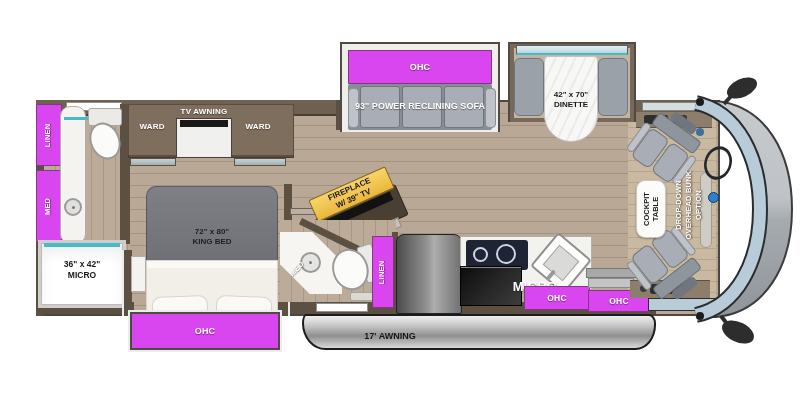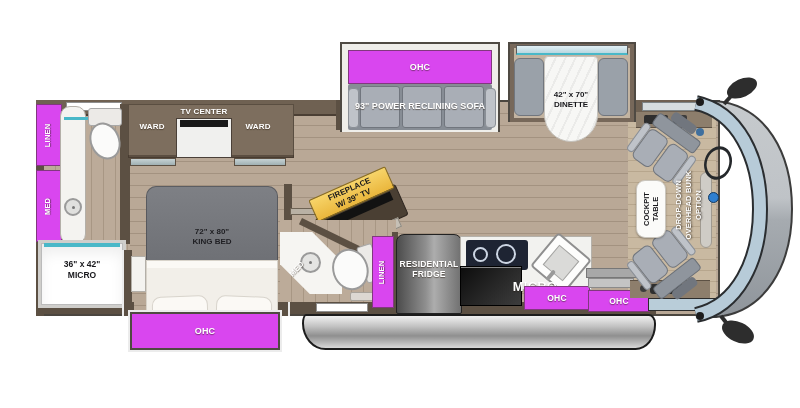--- a/index.html
+++ b/index.html
@@ -61,21 +61,21 @@
   <div class="abs" style="left:90px;top:122px;width:30px;height:38px;background:#fbfbfa;border:2px solid #9a9a9a;border-radius:50%;transform:rotate(-22deg);box-sizing:border-box;"></div>
   <div class="abs" style="left:38px;top:240px;width:88px;height:68px;background:#fff;border:3px solid #cfcecb;box-shadow:inset 0 0 0 1px #bbb,inset 0 10px 14px rgba(0,0,0,.07);box-sizing:border-box;"></div>
   <div class="abs" style="left:44px;top:243px;width:76px;height:4px;background:#49b8c8;"></div>
   <div class="abs dlbl col" style="left:42px;top:256px;width:80px;height:28px;font-size:8.5px;">
     <span>36" x 42"</span>
     <span>MICRO</span>
   </div>
 
   <div class="abs" style="left:128px;top:104px;width:166px;height:54px;background:#7d6e5e;box-shadow:inset 0 -3px 0 rgba(50,40,30,.45),inset 0 0 0 1px rgba(56,45,35,.5);"></div>
   <div class="abs lbl" style="left:130px;top:120px;width:44px;height:14px;font-size:8px;">WARD</div>
-  <div class="abs lbl" style="left:166px;top:106px;width:76px;height:11px;font-size:8px;">TV CENTER</div>
+  <div class="abs lbl" style="left:166px;top:106px;width:76px;height:11px;font-size:8px;">TV AWNING</div>
   <div class="abs" style="left:176px;top:118px;width:56px;height:40px;background:#f0f0ee;border:1px solid #4a4038;box-sizing:border-box;"></div>
   <div class="abs" style="left:180px;top:120px;width:48px;height:7px;background:#191919;"></div>
   <div class="abs lbl" style="left:234px;top:120px;width:48px;height:14px;font-size:8px;">WARD</div>
   <div class="abs" style="left:130px;top:158px;width:46px;height:8px;background:linear-gradient(180deg,#c6d2d4,#9fb0b3);border:1px solid #5c5043;box-sizing:border-box;"></div>
   <div class="abs" style="left:234px;top:158px;width:52px;height:8px;background:linear-gradient(180deg,#c6d2d4,#9fb0b3);border:1px solid #5c5043;box-sizing:border-box;"></div>
 
   <div class="abs wall" style="left:124px;top:250px;width:8px;height:66px;box-shadow:-2px 0 0 #ececec;"></div>
   <div class="abs wall" style="left:280px;top:250px;width:8px;height:66px;box-shadow:2px 0 0 #ececec;"></div>
   <div class="abs white" style="left:131px;top:256px;width:15px;height:36px;"></div>
   <div class="abs" style="left:146px;top:186px;width:132px;height:82px;background:linear-gradient(180deg,#7e8085,#6d6f74);border-radius:10px 10px 0 0;box-shadow:inset 0 0 0 1px rgba(40,40,44,.4);"></div>
@@ -110,24 +110,20 @@
   <div class="abs" style="left:330px;top:240px;width:56px;height:54px;transform:rotate(-18deg);">
     <div class="abs" style="left:32px;top:8px;width:16px;height:38px;background:#eceae7;border:1px solid #a8a8a8;border-radius:3px;box-sizing:border-box;"></div>
     <div class="abs" style="left:2px;top:6px;width:36px;height:42px;background:#fbfbfa;border:2px solid #9a9a9a;border-radius:50%;box-sizing:border-box;"></div>
   </div>
   <div class="abs" style="left:350px;top:292px;width:42px;height:9px;background:#dcd8d2;border:1px solid #a8a39b;border-radius:2px;box-sizing:border-box;"></div>
   <div class="abs cab vwrap" style="left:372px;top:236px;width:22px;height:72px;">
     <span class="vtext lbl" style="font-size:7.5px;">LINEN</span>
   </div>
 
   <div class="abs" style="left:396px;top:234px;width:66px;height:80px;background:linear-gradient(90deg,#4c4c4c,#8f8f8f 45%,#adadad 58%,#707070);border:1px solid #222;border-radius:8px 8px 2px 2px;box-sizing:border-box;"></div>
-  <div class="abs lbl col" style="left:396px;top:256px;width:66px;height:26px;font-size:8.5px;">
-    <span>RESIDENTIAL</span>
-    <span>FRIDGE</span>
-  </div>
   <div class="abs" style="left:460px;top:236px;width:132px;height:54px;background:#f2f2ef;border:1px solid #b5b1aa;box-sizing:border-box;"></div>
   <div class="abs" style="left:466px;top:240px;width:62px;height:30px;background:#1e2433;border-radius:3px;"></div>
   <div class="abs" style="left:473px;top:247px;width:15px;height:15px;border:2px solid #cdd6e4;border-radius:50%;box-sizing:border-box;"></div>
   <div class="abs" style="left:496px;top:244px;width:20px;height:20px;border:2px solid #cdd6e4;border-radius:50%;box-sizing:border-box;"></div>
   <div class="abs" style="left:539px;top:241px;width:44px;height:44px;background:#fdfdfc;border:2px solid #8f8f8f;border-radius:4px;transform:rotate(40deg);box-sizing:border-box;">
     <div class="abs" style="left:7px;top:7px;width:26px;height:26px;background:#dadad8;border:1px solid #a5a5a3;box-sizing:border-box;"></div>
     <div class="abs" style="left:18px;top:30px;width:4px;height:12px;background:#9a9a9a;border-radius:2px;"></div>
   </div>
   <div class="abs" style="left:460px;top:266px;width:62px;height:40px;background:linear-gradient(135deg,#0d0d0d,#3d3d3d);border:1px solid #000;box-shadow:inset 0 1px 0 #888;box-sizing:border-box;"></div>
   <div class="abs lbl" style="left:460px;top:280px;width:62px;height:14px;font-size:13px;padding-left:44px;">MICRO</div>
@@ -219,14 +215,15 @@
       <ellipse cx="54" cy="18" rx="16" ry="9" fill="#2d2d2d"></ellipse>
     </g>
     <line x1="44" y1="25" x2="36" y2="34" stroke="#2d2d2d" stroke-width="4"></line>
     <g transform="rotate(25 50 262)">
       <ellipse cx="50" cy="262" rx="17" ry="10" fill="#2d2d2d"></ellipse>
     </g>
     <line x1="40" y1="255" x2="33" y2="246" stroke="#2d2d2d" stroke-width="4"></line>
   </svg>
 
   <div class="abs" style="left:302px;top:314px;width:354px;height:36px;background:linear-gradient(180deg,#f0f0f0 0%,#c3c3c3 32%,#8f8f8f 62%,#d8d8d8 100%);border:2px solid #1c1c1c;border-radius:5px 9px 26px 30px / 12px 12px 32px 34px;box-sizing:border-box;"></div>
+  <div class="abs dlbl" style="left:330px;top:330px;width:120px;height:13px;font-size:9px;">17' AWNING</div>
 
 </div>
 
 </body></html>

